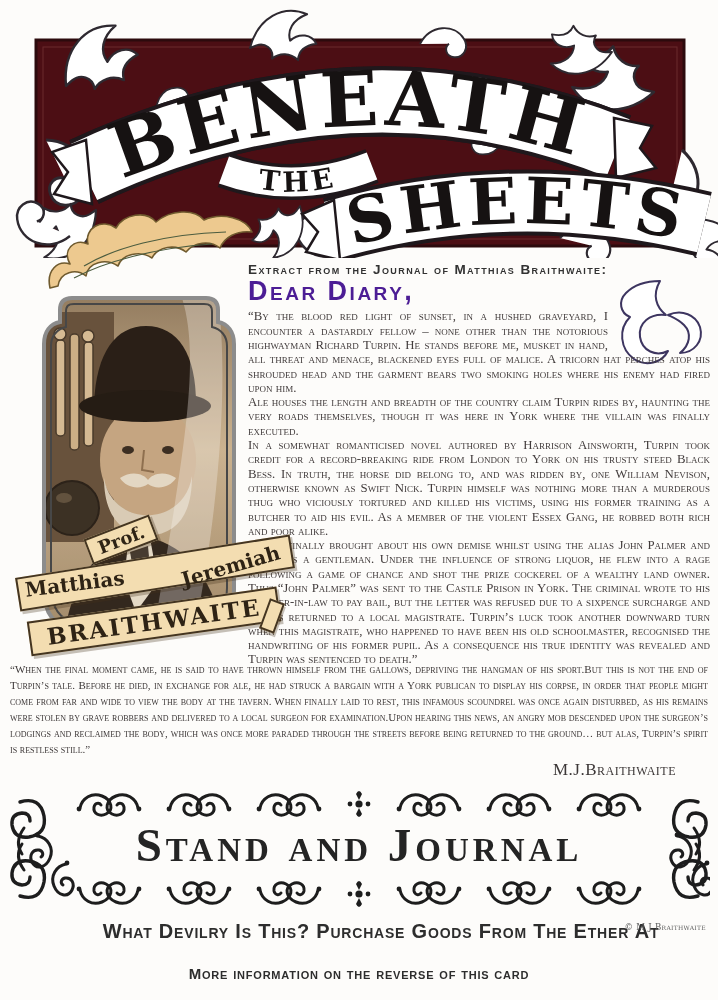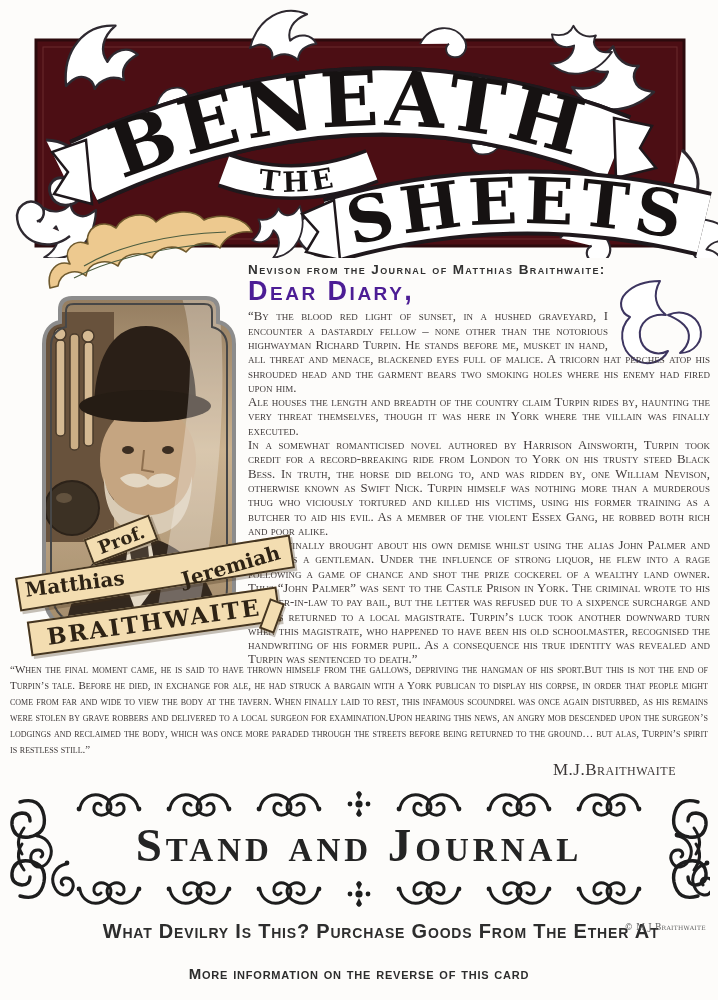--- a/index.html
+++ b/index.html
@@ -188,31 +188,31 @@
         <span class="n1">Matthias</span>
         <span class="n2">Jeremiah</span>
       </div>
       <div class="ribbon ribbon-surname">
         <span>BRAITHWAITE</span>
       </div>
       <div class="ribbon ribbon-scrap"></div>
     </div>
 
     <div class="journal-text">
-      <div class="extract-heading">Nevison from the Journal of Matthias Braithwaite:</div>
+      <div class="extract-heading">Extract from the Journal of Matthias Braithwaite:</div>
       <div class="dear-diary">Dear Diary,</div>
 
       <div class="dd-flourish">
         <svg width="96" height="88" viewBox="0 0 96 88">
           <path d="M44,2 C36,16 40,28 50,36 C34,34 22,44 24,58 C26,72 40,78 52,72 C46,84 30,88 18,80 C4,70 2,50 14,38 C4,34 2,22 10,14 C18,6 30,2 44,2 Z M52,36 C66,30 80,36 84,48 C88,62 78,74 64,74 C74,66 76,54 68,46 C62,40 56,38 52,36 Z" fill="#ffffff" stroke="#3d3560" stroke-width="2" stroke-linejoin="round"></path>
         </svg>
       </div>
 
       <p>“By the blood red light of sunset, in a hushed graveyard, I encounter a dastardly fellow – none other than the notorious highwayman Richard Turpin. He stands before me, musket in hand, all threat and menace, blackened eyes full of malice. A tricorn hat perches atop his shrouded head and the garment bears two smoking holes where his enemy had fired upon him.</p>
-      <p>Ale houses the length and breadth of the country claim Turpin rides by, haunting the very threat themselves, though it was here in York where the villain was finally executed.</p>
+      <p>Ale houses the length and breadth of the country claim Turpin rides by, haunting the very roads themselves, though it was here in York where the villain was finally executed.</p>
       <p>In a somewhat romanticised novel authored by Harrison Ainsworth, Turpin took credit for a record-breaking ride from London to York on his trusty steed Black Bess. In truth, the horse did belong to, and was ridden by, one William Nevison, otherwise known as Swift Nick. Turpin himself was nothing more than a murderous thug who viciously tortured and killed his victims, using his former training as a butcher to aid his evil. As a member of the violent Essex Gang, he robbed both rich and poor alike.</p>
       <p>Turpin finally brought about his own demise whilst using the alias John Palmer and posing as a gentleman. Under the influence of strong liquor, he flew into a rage following a game of chance and shot the prize cockerel of a wealthy land owner. Thus “John Palmer” was sent to the Castle Prison in York. The criminal wrote to his brother-in-law to pay bail, but the letter was refused due to a sixpence surcharge and so was returned to a local magistrate. Turpin’s luck took another downward turn when this magistrate, who happened to have been his old schoolmaster, recognised the handwriting of his former pupil. As a consequence his true identity was revealed and Turpin was sentenced to death.”</p>
     </div>
   </div>
 
   <div class="closing">
     <p>“When the final moment came, he is said to have thrown himself from the gallows, depriving the hangman of his sport.But this is not the end of Turpin’s tale. Before he died, in exchange for ale, he had struck a bargain with a York publican to display his corpse, in order that people might come from far and wide to view the body at the tavern. When finally laid to rest, this infamous scoundrel was once again disturbed, as his remains were stolen by grave robbers and delivered to a local surgeon for examination.Upon hearing this news, an angry mob descended upon the surgeon’s lodgings and reclaimed the body, which was once more paraded through the streets before being returned to the ground… but alas, Turpin’s spirit is restless still.”</p>
     <div class="signature">M.J.Braithwaite</div>
   </div>
 

